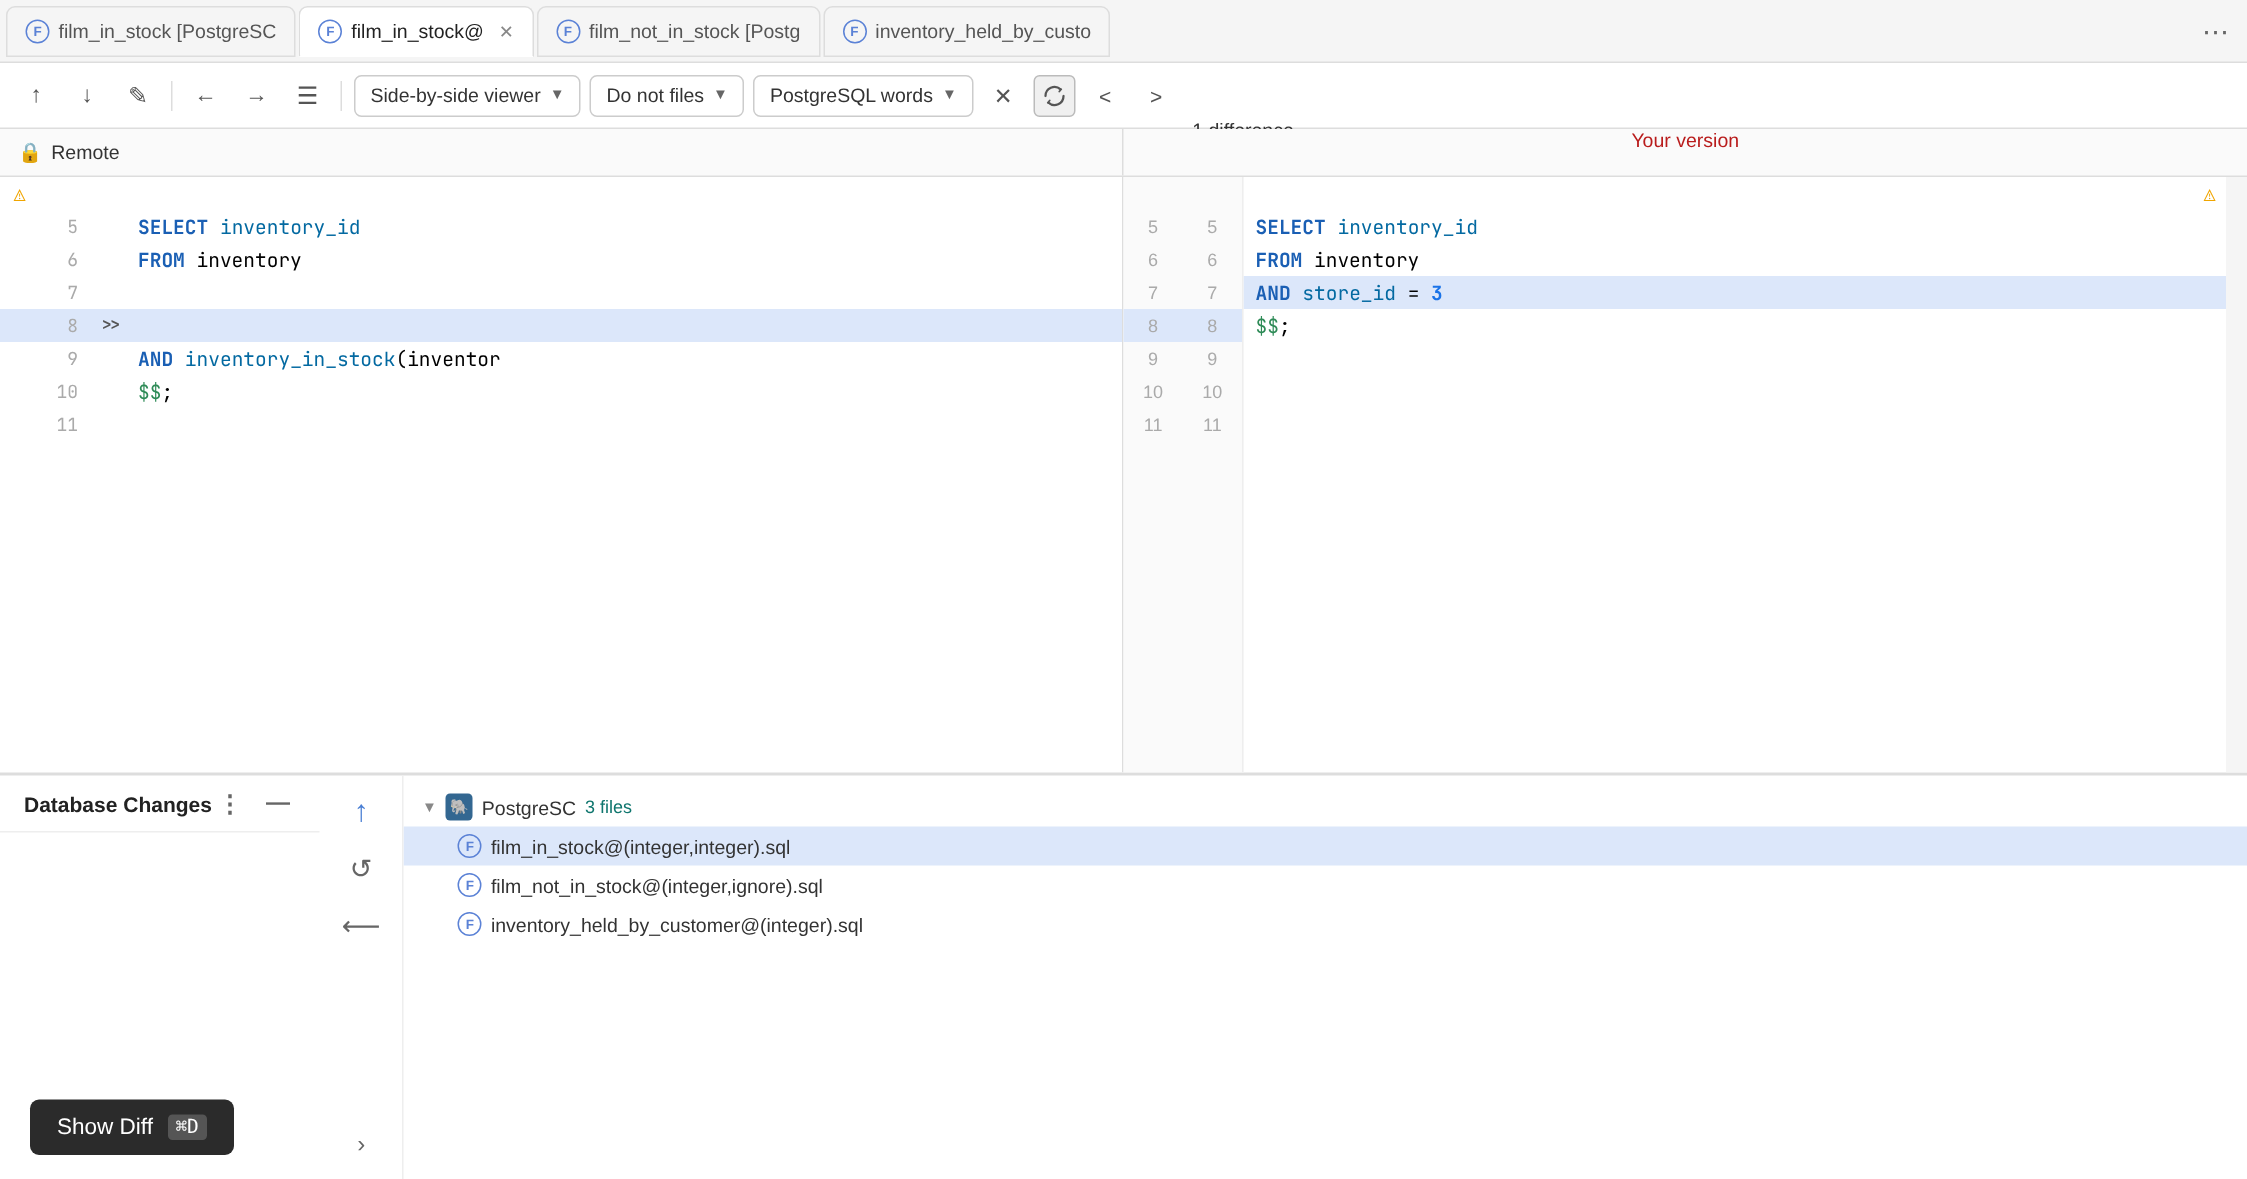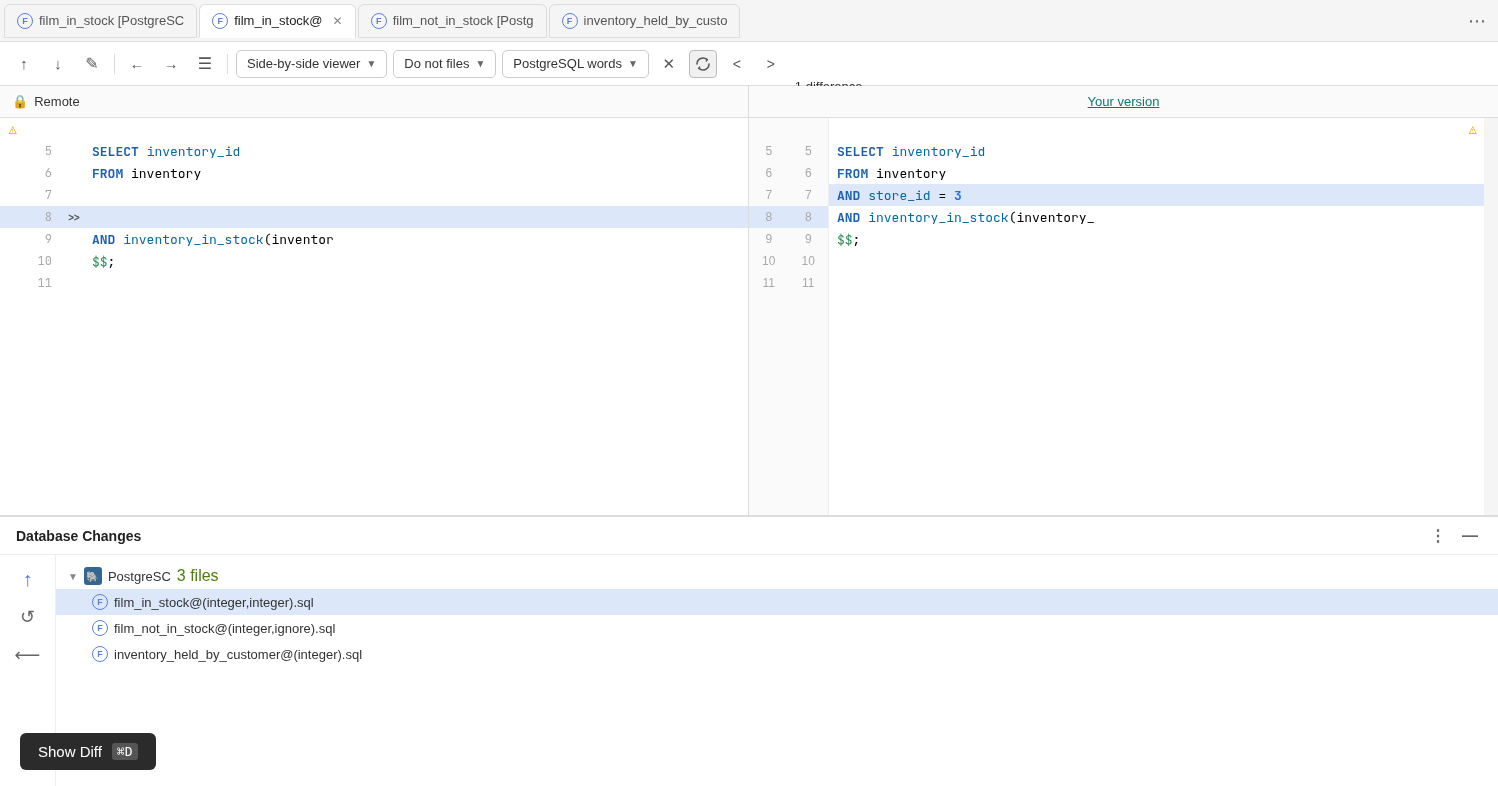--- a/index.html
+++ b/index.html
@@ -155,25 +155,24 @@
       align-items: center;
       padding: 0 12px;
       font-size: 13px;
       color: #333;
       border-right: 1px solid #ddd;
       gap: 6px;
     }
     .diff-header-right {
       flex: 1;
       display: flex;
-      align-items: center;
-      justify-content: center;
-      font-size: 13px;
-      color: #0f766e;
-      text-decoration: underline;
+      align-items: flex-start;
+      justify-content: center;
+      font-size: 13px;
+      color: #b91c1c;
     }
     .lock-icon { font-size: 13px; }
     .diff-body {
       display: flex;
       flex: 1;
       overflow: hidden;
     }
     .diff-pane {
       width: 50%;
       overflow: hidden;
@@ -235,21 +234,21 @@
       align-items: center;
       justify-content: center;
     }
     .scrollbar-gutter { width: 14px; background: #f5f5f5; }
 
     
     .bottom-panel {
       height: 270px;
       border-top: 1px solid #ddd;
       display: flex;
-      flex-direction: column;
+      flex-direction: row;
     }
     .bottom-panel-header {
       display: flex;
       align-items: center;
       height: 38px;
       padding: 0 16px;
       border-bottom: 1px solid #eee;
       font-weight: 700;
       font-size: 14px;
       color: #222;
@@ -335,22 +334,22 @@
       display: inline-flex;
       align-items: center;
       justify-content: center;
       font-size: 9px;
       color: #5b82d6;
       font-weight: bold;
       flex-shrink: 0;
     }
     .chevron-down { font-size: 10px; color: #888; }
     .badge-count {
-      color: #4d7c0f;
-      font-size: 16px;
+      color: #0f766e;
+      font-size: 12px;
     }
 
     
     .tooltip-popup {
       position: absolute;
       bottom: 16px;
       left: 20px;
       background: #2b2b2b;
       color: #fff;
       border-radius: 6px;
@@ -536,23 +535,20 @@
       <div class="diff-line">
         <div class="line-content"><span class="kw-blue">SELECT</span> <span class="kw-purple">inventory_id</span></div>
       </div>
       <div class="diff-line">
         <div class="line-content"><span class="kw-blue">FROM</span> inventory</div>
       </div>
       <div class="diff-line highlighted">
         <div class="line-content"><span class="kw-blue">AND</span> <span class="kw-purple">store_id</span> = <span style="color:#1a73e8; font-weight:600;">3</span></div>
       </div>
       <div class="diff-line">
-        <div class="line-content"><span class="kw-blue">AND</span> <span class="kw-purple">inventory_in_stock</span>(inventory_</div>
-      </div>
-      <div class="diff-line">
         <div class="line-content"><span class="val-green">$$</span>;</div>
       </div>
       <div class="diff-line">
         <div class="line-content"></div>
       </div>
 
       <div class="scrollbar-gutter" style="position:absolute;right:0;top:0;bottom:0;"></div>
     </div>
   </div>
 </div>

